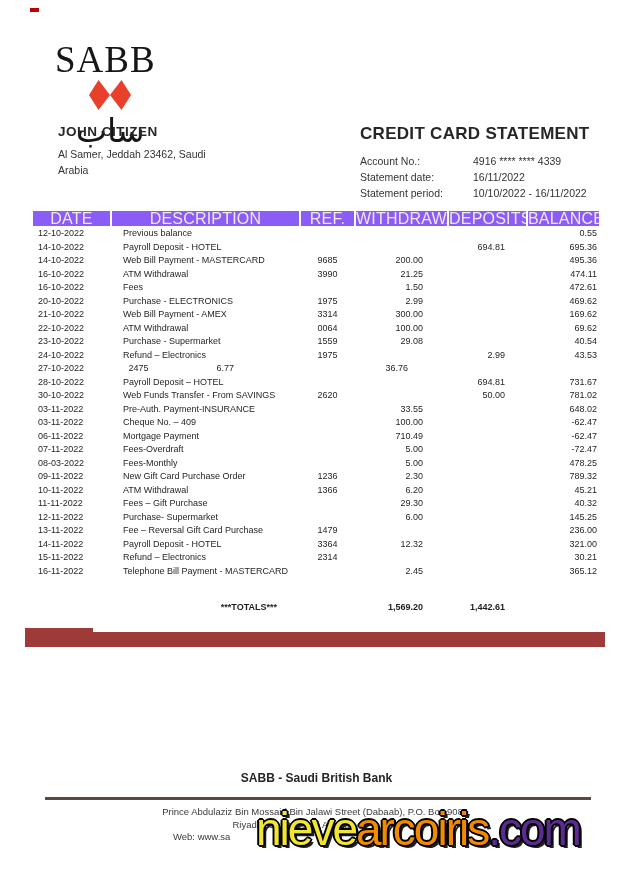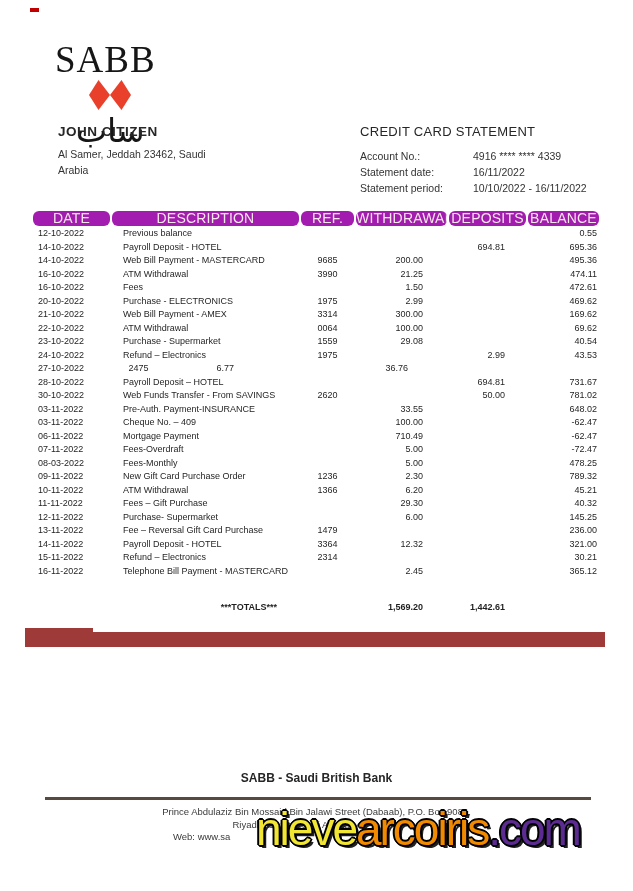--- a/index.html
+++ b/index.html
@@ -22,32 +22,32 @@
     font-family:"DejaVu Sans",sans-serif;font-size:33px;color:#161616;
     margin-left:10px;line-height:42px;
   }
 
   
   .customer{position:absolute;left:58px;top:124px;width:260px;}
   .customer-name{font-size:13.5px;font-weight:bold;letter-spacing:.5px;color:#262626;}
   .customer-addr{font-size:10.5px;margin-top:8px;line-height:15.5px;color:#333;width:230px;}
 
   .stmt{position:absolute;left:360px;top:124px;width:250px;}
-  .stmt-title{font-size:13px;font-weight:normal;letter-spacing:.3px;color:#262626;}
+  .stmt-title{font-size:17px;font-weight:bold;letter-spacing:.3px;color:#262626;}
   .stmt-fields{margin-top:9px;font-size:10.5px;line-height:16px;color:#333;}
   .stmt-row{display:flex;}
   .stmt-label{width:113px;flex:0 0 113px;}
   .stmt-value{flex:1;}
 
   
   .tbl{position:absolute;left:33px;top:211px;width:566px;}
   .thead{display:flex;column-gap:2px;height:15px;}
   .thead .cell{
-    background:#a21caf;color:#f3e7e6;font-size:14px;line-height:15px;
-    text-align:center;letter-spacing:.2px;overflow:hidden;white-space:nowrap;border-radius:6px;
+    background:#8b5cf6;color:#f3e7e6;font-size:16px;line-height:15px;
+    text-align:center;letter-spacing:.2px;overflow:hidden;white-space:nowrap;
   }
   .c-date{width:77px;flex:0 0 77px;}
   .c-desc{width:187px;flex:0 0 187px;}
   .c-ref{width:53px;flex:0 0 53px;}
   .c-wd{width:91px;flex:0 0 91px;}
   .c-dep{width:77px;flex:0 0 77px;}
   .c-bal{width:71px;flex:0 0 71px;}
 
   .tbody{margin-top:1px;}
   .trow{display:flex;column-gap:2px;height:13.5px;font-size:9px;line-height:13.5px;white-space:nowrap;}

